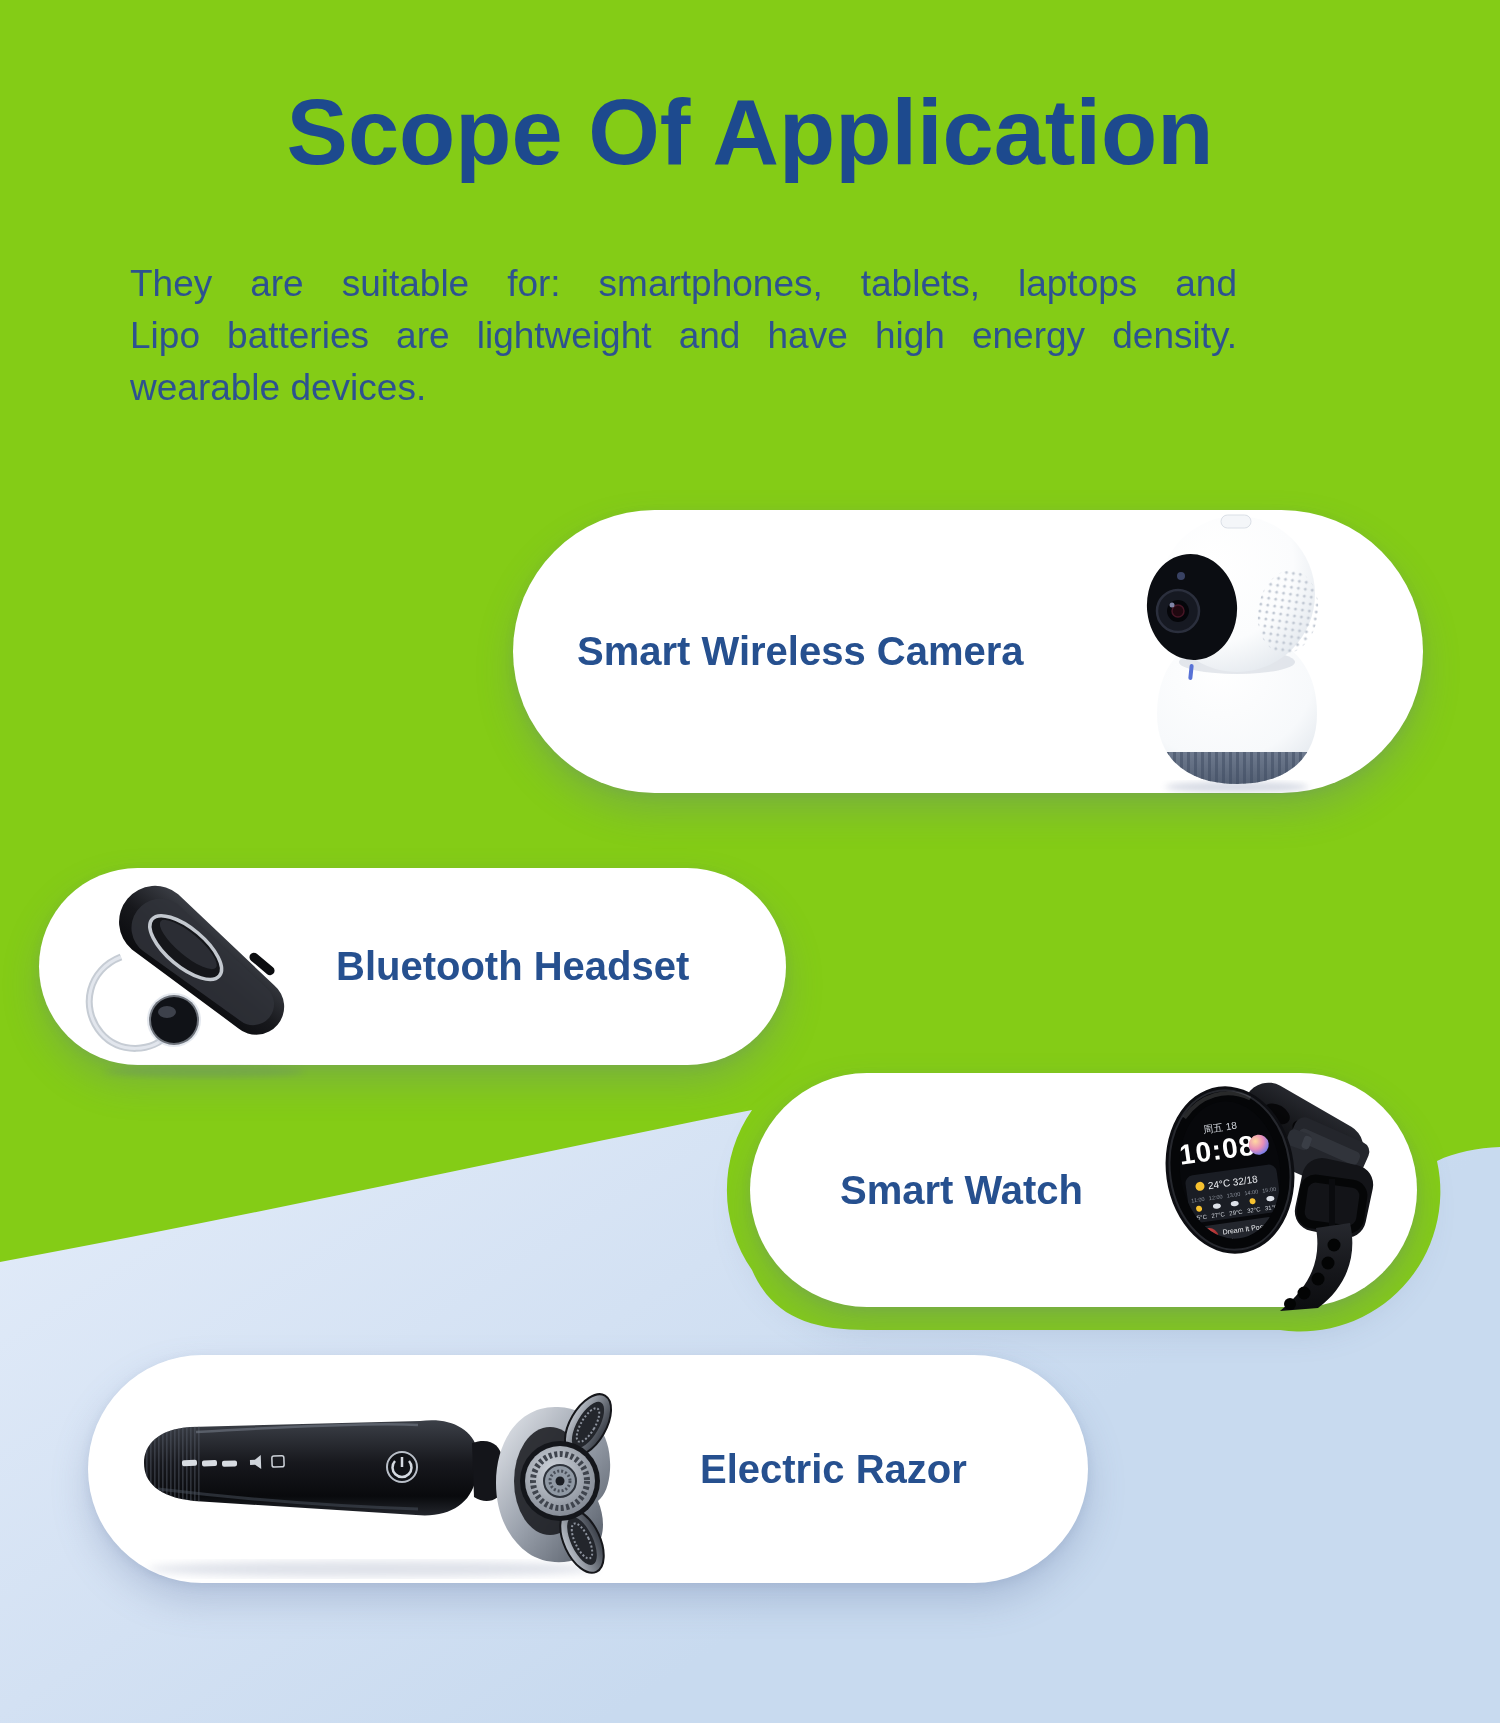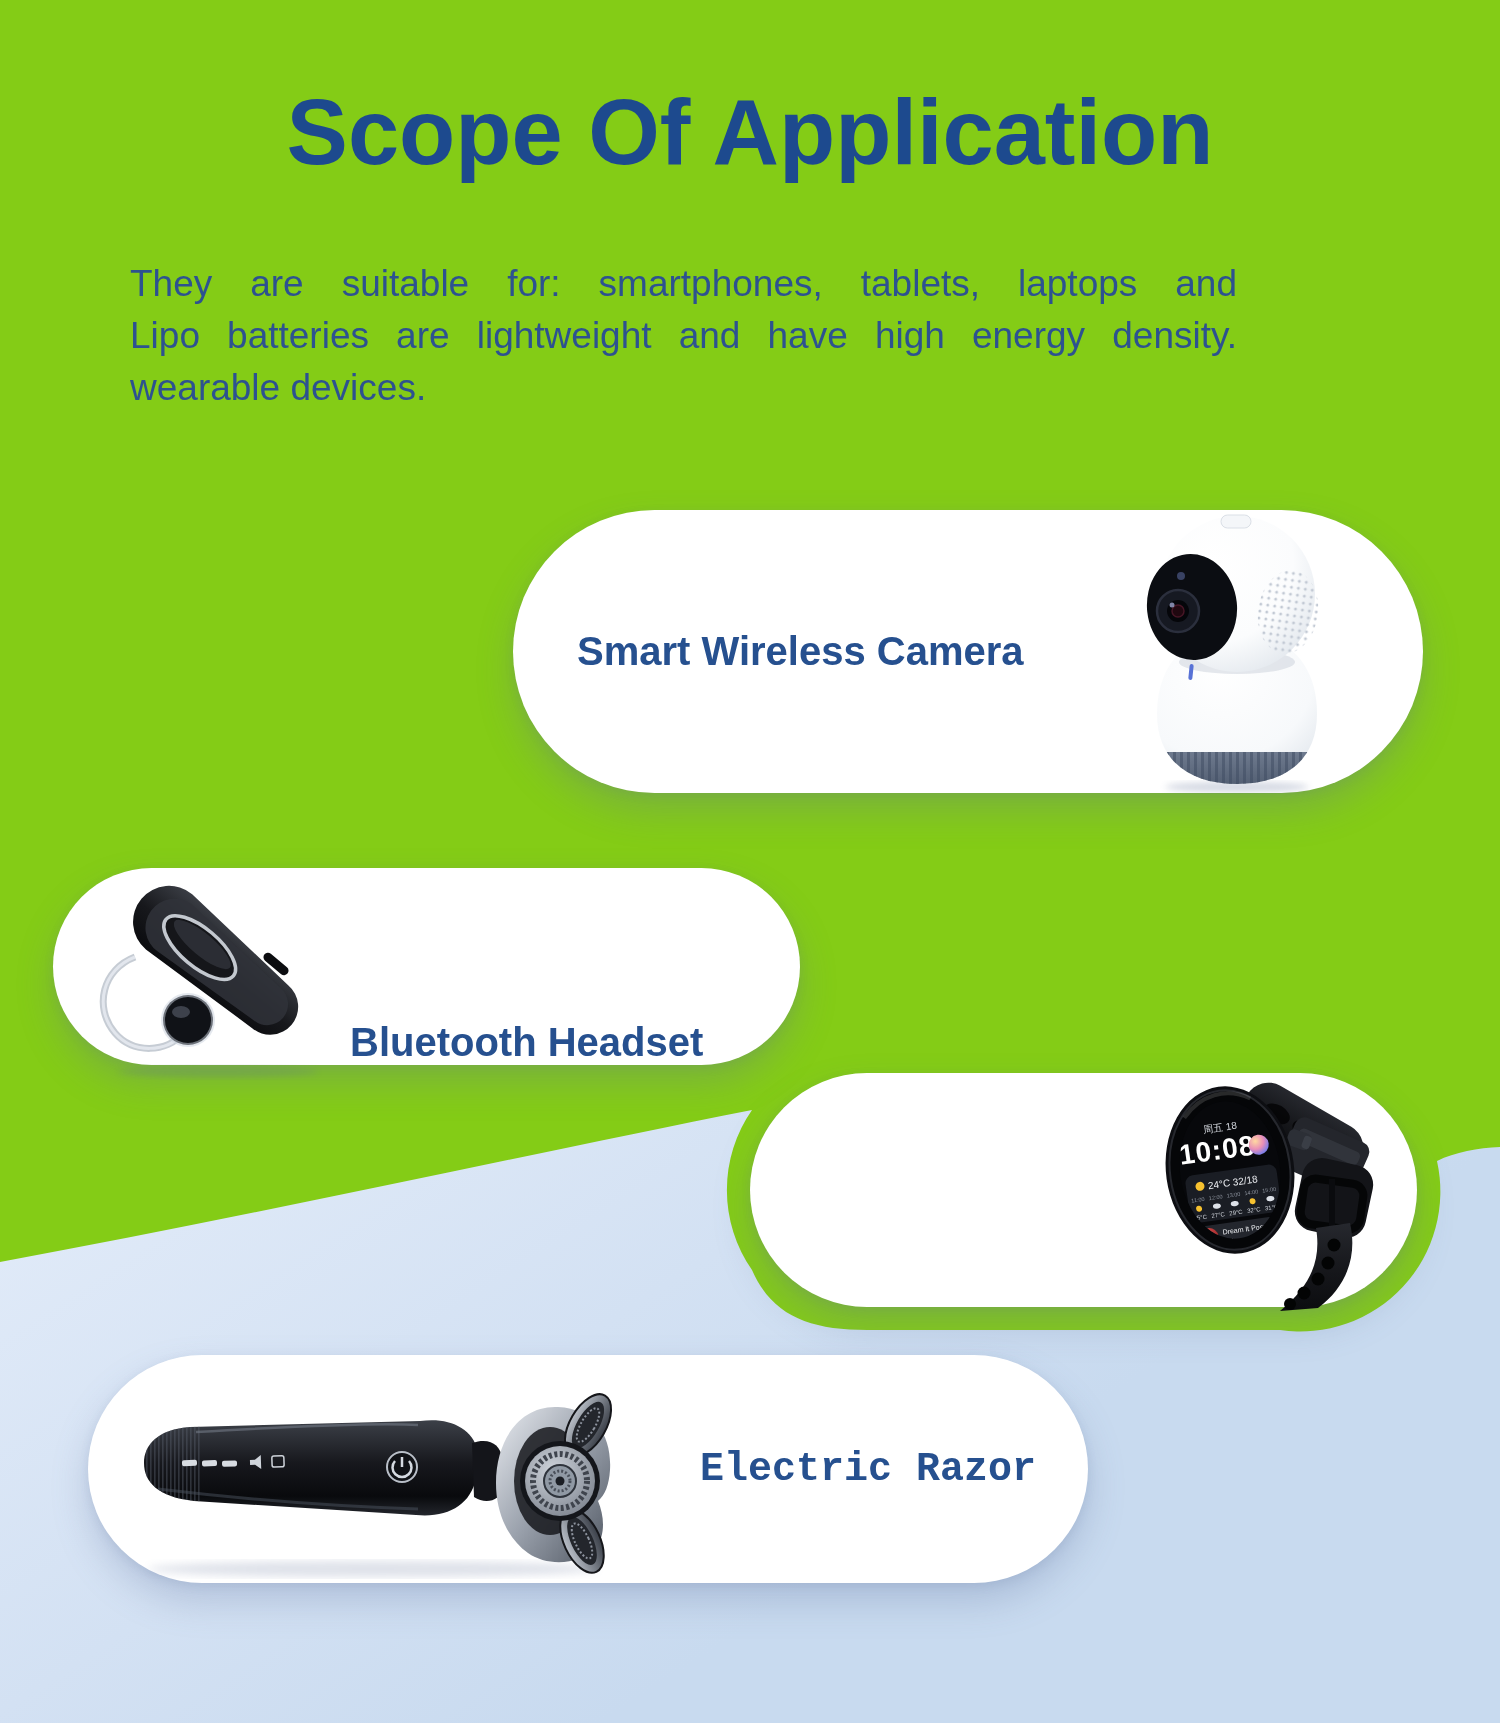--- a/index.html
+++ b/index.html
@@ -10,25 +10,25 @@
         font-size:92px;line-height:1.05;font-weight:700;color:#1d4a8e;z-index:1;}
   .intro{position:absolute;left:130px;top:258px;width:1107px;z-index:1;
         font-size:37px;line-height:52px;color:#2d5290;}
   .intro .pline{text-align:justify;text-align-last:justify;}
   .intro .pline.last{text-align:right;text-align-last:left;}
   .card{position:absolute;background:#ffffff;display:flex;align-items:center;z-index:2;
         box-shadow:0 18px 36px rgba(96,116,158,.28), 0 3px 10px rgba(96,116,158,.13);}
   .card-label{font-weight:700;color:#26508f;font-size:40px;white-space:nowrap;}
   .card-camera{left:513px;top:510px;width:910px;height:283px;border-radius:142px;}
   .card-camera .card-label{padding-left:64px;}
-  .card-headset{left:53px;top:868px;width:747px;height:197px;border-radius:99px;justify-content:flex-start;align-items:flex-end;}
+  .card-headset{left:39px;top:868px;width:747px;height:197px;border-radius:99px;justify-content:flex-start;}
   .card-headset .card-label{padding-left:297px;}
   .card-watch{left:750px;top:1073px;width:667px;height:234px;border-radius:117px;}
   .card-watch .card-label{padding-left:90px;}
-  .card-razor{left:88px;top:1355px;width:1000px;height:228px;border-radius:114px;font-family:Liberation Mono, monospace;}
+  .card-razor{left:88px;top:1355px;width:1000px;height:228px;border-radius:114px;}
   .card-razor .card-label{padding-left:612px;}
   .prod{position:absolute;}
   .img-camera{left:632px;top:4px;}
   .img-headset{left:40px;top:12px;}
   .img-watch{left:400px;top:0px;}
   .img-razor{left:30px;top:30px;}
   svg text{font-family:"Liberation Sans", sans-serif;}
 </style>
 </head>
 <body>
@@ -127,20 +127,21 @@
         <path d="M 40,-28 L 162,-21 A 21,21 0 0 1 162,21 L 44,30 A 29,29 0 1 1 40,-28 Z" fill="#303339" opacity="0.85"></path>
         <rect x="128" y="-41" width="30" height="9" rx="4.5" fill="#0c0d10"></rect>
         <ellipse cx="74" cy="0" rx="44" ry="19" fill="#15161a" stroke="#c3c8cf" stroke-width="3.5"></ellipse>
         <ellipse cx="74" cy="-4" rx="36" ry="11" fill="#3a3e46" opacity="0.6"></ellipse>
       </g>
     </svg>
     <span class="card-label">Bluetooth Headset</span>
   </div>
 
   <div class="card card-watch">
+    <span class="card-label">Smart Watch</span>
     <svg class="prod img-watch" width="240" height="240" viewBox="0 0 240 240">
       <defs>
         <linearGradient id="strapG" x1="0" y1="0" x2="0" y2="1">
           <stop offset="0" stop-color="#26282e"></stop>
             <stop offset="0.5" stop-color="#17181c"></stop>
             <stop offset="1" stop-color="#0b0c0f"></stop>
         </linearGradient>
         <radialGradient id="planetG" cx="0.35" cy="0.3" r="0.9">
           <stop offset="0" stop-color="#ffd9a0"></stop>
             <stop offset="0.45" stop-color="#e98fb8"></stop>

